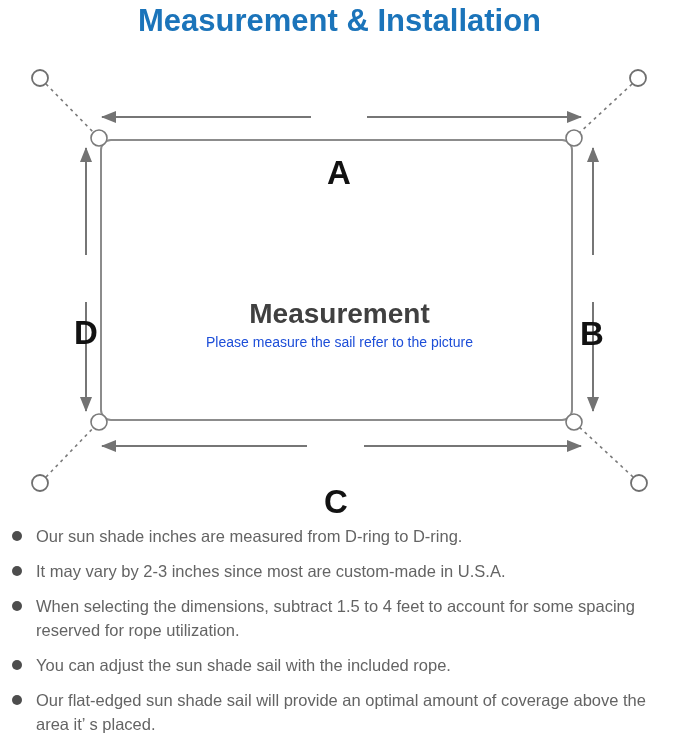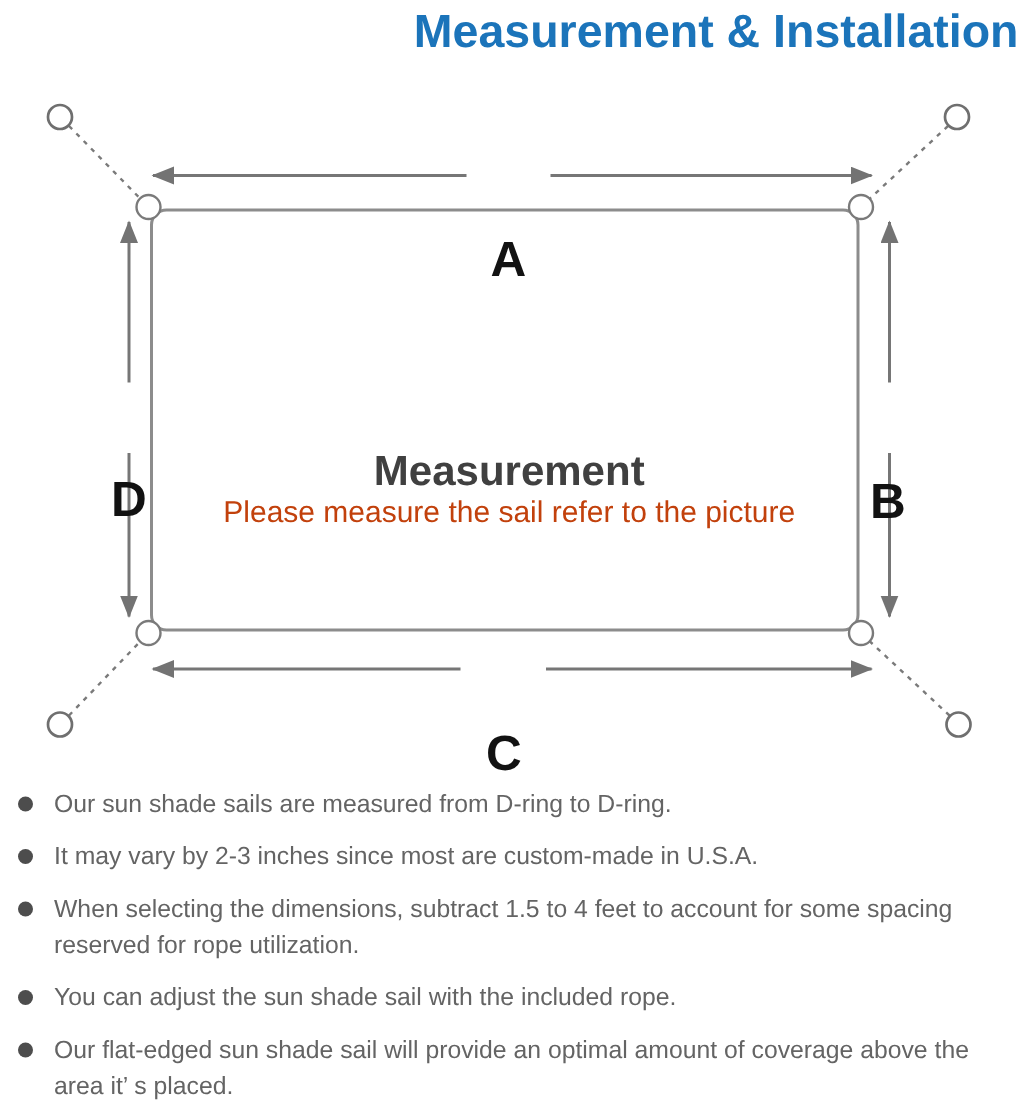--- a/index.html
+++ b/index.html
@@ -2,37 +2,37 @@
 <html><head>
 <meta charset="utf-8">
 <style>
   html,body{margin:0;padding:0;background:#ffffff;}
   #page{
     position:relative;width:679px;height:739px;background:#ffffff;overflow:hidden;
     font-family:"Liberation Sans", sans-serif;
   }
   
   .page-title{
-    position:absolute;top:2px;left:0;right:0;text-align:right;
+    position:absolute;top:2px;left:0;right:0;text-align:center;
     font-size:31px;font-weight:bold;color:#1b74ba;line-height:38px;letter-spacing:0px;
   }
   
   .diagram{position:absolute;top:55px;left:0;width:679px;height:460px;}
   .diagram svg{position:absolute;top:0;left:0;}
   .dim-label{
     position:absolute;font-size:33px;font-weight:bold;color:#121212;
     line-height:33px;width:44px;text-align:center;
   }
   .dim-label.a{top:101px;left:317px;}
   .dim-label.b{top:262px;left:570px;}
   .dim-label.c{top:430px;left:314px;}
   .dim-label.d{top:261px;left:64px;}
   .center-text{position:absolute;top:243px;left:0;right:0;text-align:center;}
   .center-heading{font-size:28px;font-weight:bold;color:#404040;line-height:31px;}
-  .center-sub{font-size:20px;color:#c2410c;line-height:17px;margin-top:5px;}
+  .center-sub{font-size:14px;color:#1d4ed8;line-height:17px;margin-top:5px;}
   
   .notes{position:absolute;top:524px;left:0;width:679px;}
   .notes ul{list-style:none;margin:0;padding:0 4px 0 12px;}
   .notes li{display:flex;align-items:flex-start;margin-bottom:11px;}
   .bullet-dot{
     flex:0 0 auto;width:10px;height:10px;border-radius:50%;
     background:#4d4d4d;margin:7px 14px 0 0;
   }
   .note-text{
     font-size:16.5px;color:#646464;line-height:24px;
@@ -100,21 +100,21 @@
     <div class="center-text">
       <div class="center-heading">Measurement</div>
       <div class="center-sub">Please measure the sail refer to the picture</div>
     </div>
   </div>
 
   <div class="notes">
     <ul>
       <li>
         <span class="bullet-dot"></span>
-        <span class="note-text">Our sun shade sails are measured from D-ring to D-ring.</span>
+        <span class="note-text">Our sun shade inches are measured from D-ring to D-ring.</span>
       </li>
       <li>
         <span class="bullet-dot"></span>
         <span class="note-text">It may vary by 2-3 inches since most are custom-made in U.S.A.</span>
       </li>
       <li>
         <span class="bullet-dot"></span>
         <span class="note-text">When selecting the dimensions, subtract 1.5 to 4 feet to account for some spacing reserved for rope utilization.</span>
       </li>
       <li>

